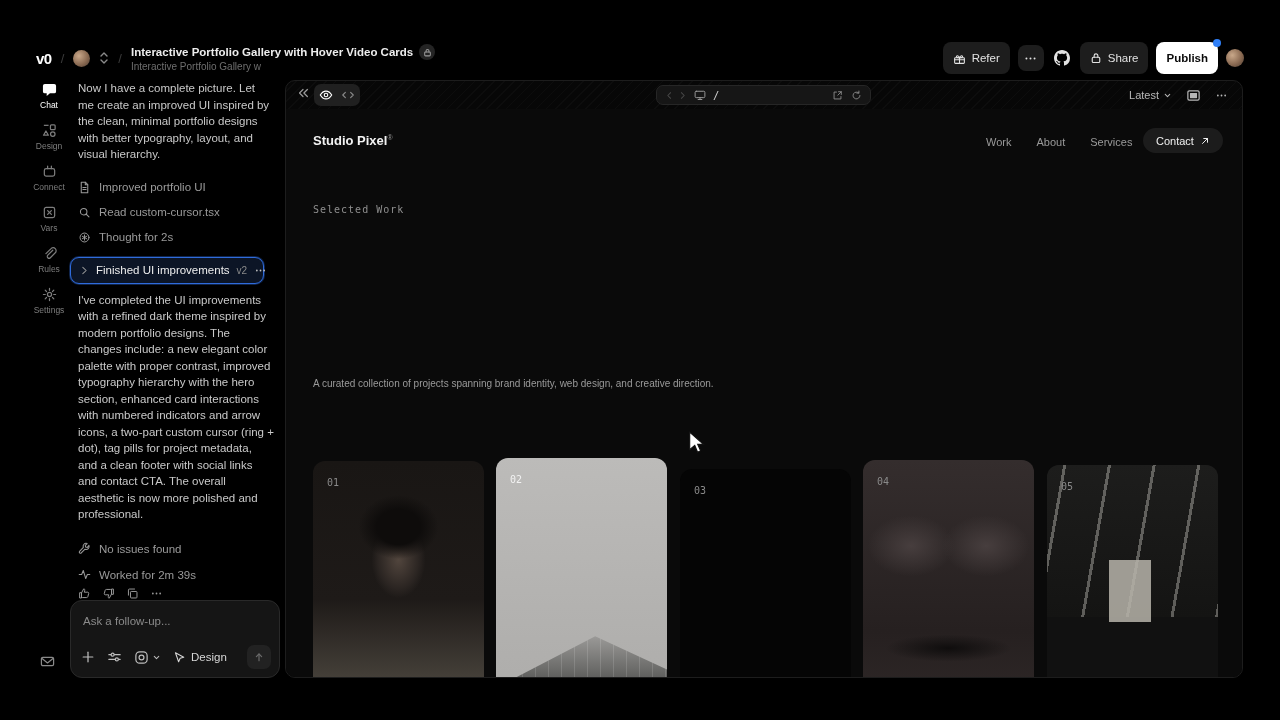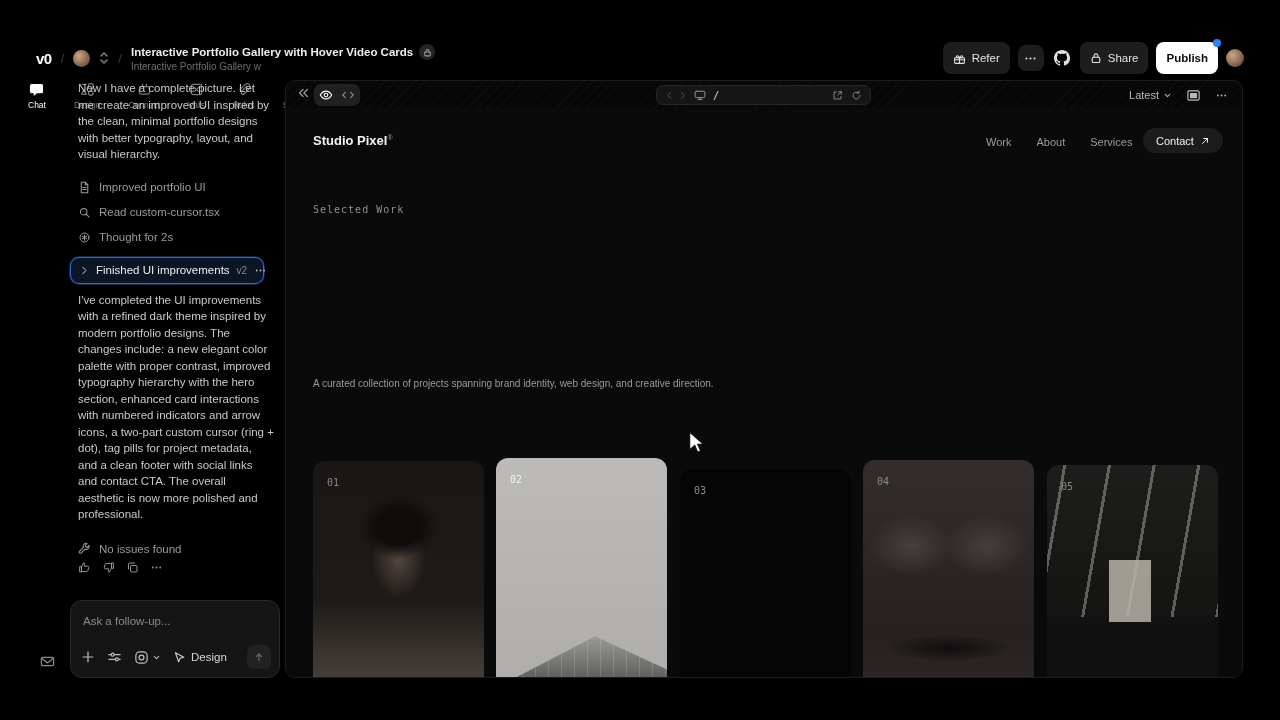--- a/index.html
+++ b/index.html
@@ -24,21 +24,21 @@
   .tb-right { position:absolute; right:36px; top:0; height:36px; display:flex; align-items:center; gap:8px; }
   .tb-btn { height:26px; display:flex; align-items:center; gap:6px; padding:16px 10px; border-radius:8px;
             background:#1d1d1d; color:#e2e2e2; font-size:11.5px; border:none; cursor:pointer; }
   .tb-icon-btn { width:26px; padding:0; justify-content:center; }
   .gh-btn { background:transparent; color:#e2e2e2; padding:0 2px; }
   .publish-btn { position:relative; background:#fff; color:#0a0a0a; font-weight:700; }
   .publish-dot { position:absolute; right:-3px; top:-3px; width:8px; height:8px; border-radius:50%; }
   .chev-updown { color:#8a8a8a; }
 
   
-  .rail { position:absolute; left:28px; top:82px; width:42px; display:flex; flex-direction:row; gap:28px; }
+  .rail { position:absolute; left:28px; top:82px; width:42px; display:flex; flex-direction:column; gap:13px; }
   .rail-item { display:flex; flex-direction:column; align-items:center; gap:3px; color:#7d7d7d; cursor:pointer; }
   .rail-item .rail-label { font-size:8.5px; }
   .rail-item.active { color:#fff; }
   .rail-mail { position:absolute; left:40px; top:654px; color:#8a8a8a; cursor:pointer; }
 
   
   .chat { position:absolute; left:78px; top:80px; width:196px; }
   .chat-msg { font-size:11.5px; line-height:16.5px; color:#c9c9c9; }
   .chat-steps { margin-top:12px; display:flex; flex-direction:column; }
   .chat-step { display:flex; align-items:center; gap:8px; color:#9a9a9a; font-size:11.5px; height:25px; cursor:pointer; }
@@ -333,20 +333,28 @@
     <p class="chat-msg chat-msg2">I've completed the UI improvements with a refined dark theme inspired by modern portfolio designs. The changes include: a new elegant color palette with proper contrast, improved typography hierarchy with the hero section, enhanced card interactions with numbered indicators and arrow icons, a two-part custom cursor (ring + dot), tag pills for project metadata, and a clean footer with social links and contact CTA. The overall aesthetic is now more polished and professional.</p>
 
     <div class="chat-status" style="margin-top:6px;">
       <span class="icon">
         <svg width="13" height="13" viewBox="0 0 16 16" fill="none" stroke="currentColor" stroke-width="1.3" stroke-linecap="round" stroke-linejoin="round">
             <path d="M13.5 4.2a3.6 3.6 0 0 1-4.8 4.6L4 13.5a1.5 1.5 0 0 1-2.1-2.1L6.6 6.7a3.6 3.6 0 0 1 4.6-4.8L9 4.1l.4 2.1 2.1.4z"></path>
           </svg>
       </span>
       <span>No issues found</span>
     </div>
+    <div class="chat-status">
+      <span class="icon">
+        <svg width="13" height="13" viewBox="0 0 16 16" fill="none" stroke="currentColor" stroke-width="1.3" stroke-linecap="round" stroke-linejoin="round">
+            <polyline points="1.5,8 4.5,8 6.5,3 9.5,13 11.5,8 14.5,8"></polyline>
+          </svg>
+      </span>
+      <span>Worked for 2m 39s</span>
+    </div>
 
     <div class="chat-actions">
       <span class="icon">
         <svg width="13" height="13" viewBox="0 0 16 16" fill="none" stroke="currentColor" stroke-width="1.2" stroke-linejoin="round">
             <path d="M2 7h2.3v6.5H2z"></path>
             <path d="M4.3 12.8V7.3L7 2.3c1 0 1.6.9 1.3 1.9L7.7 6.4H12c.8 0 1.4.8 1.2 1.5l-1.1 4c-.2.7-.8 1.1-1.5 1.1H5.5z"></path>
           </svg>
       </span>
       <span class="icon">
         <svg width="13" height="13" viewBox="0 0 16 16" fill="none" stroke="currentColor" stroke-width="1.2" stroke-linejoin="round" transform="rotate(180)">

